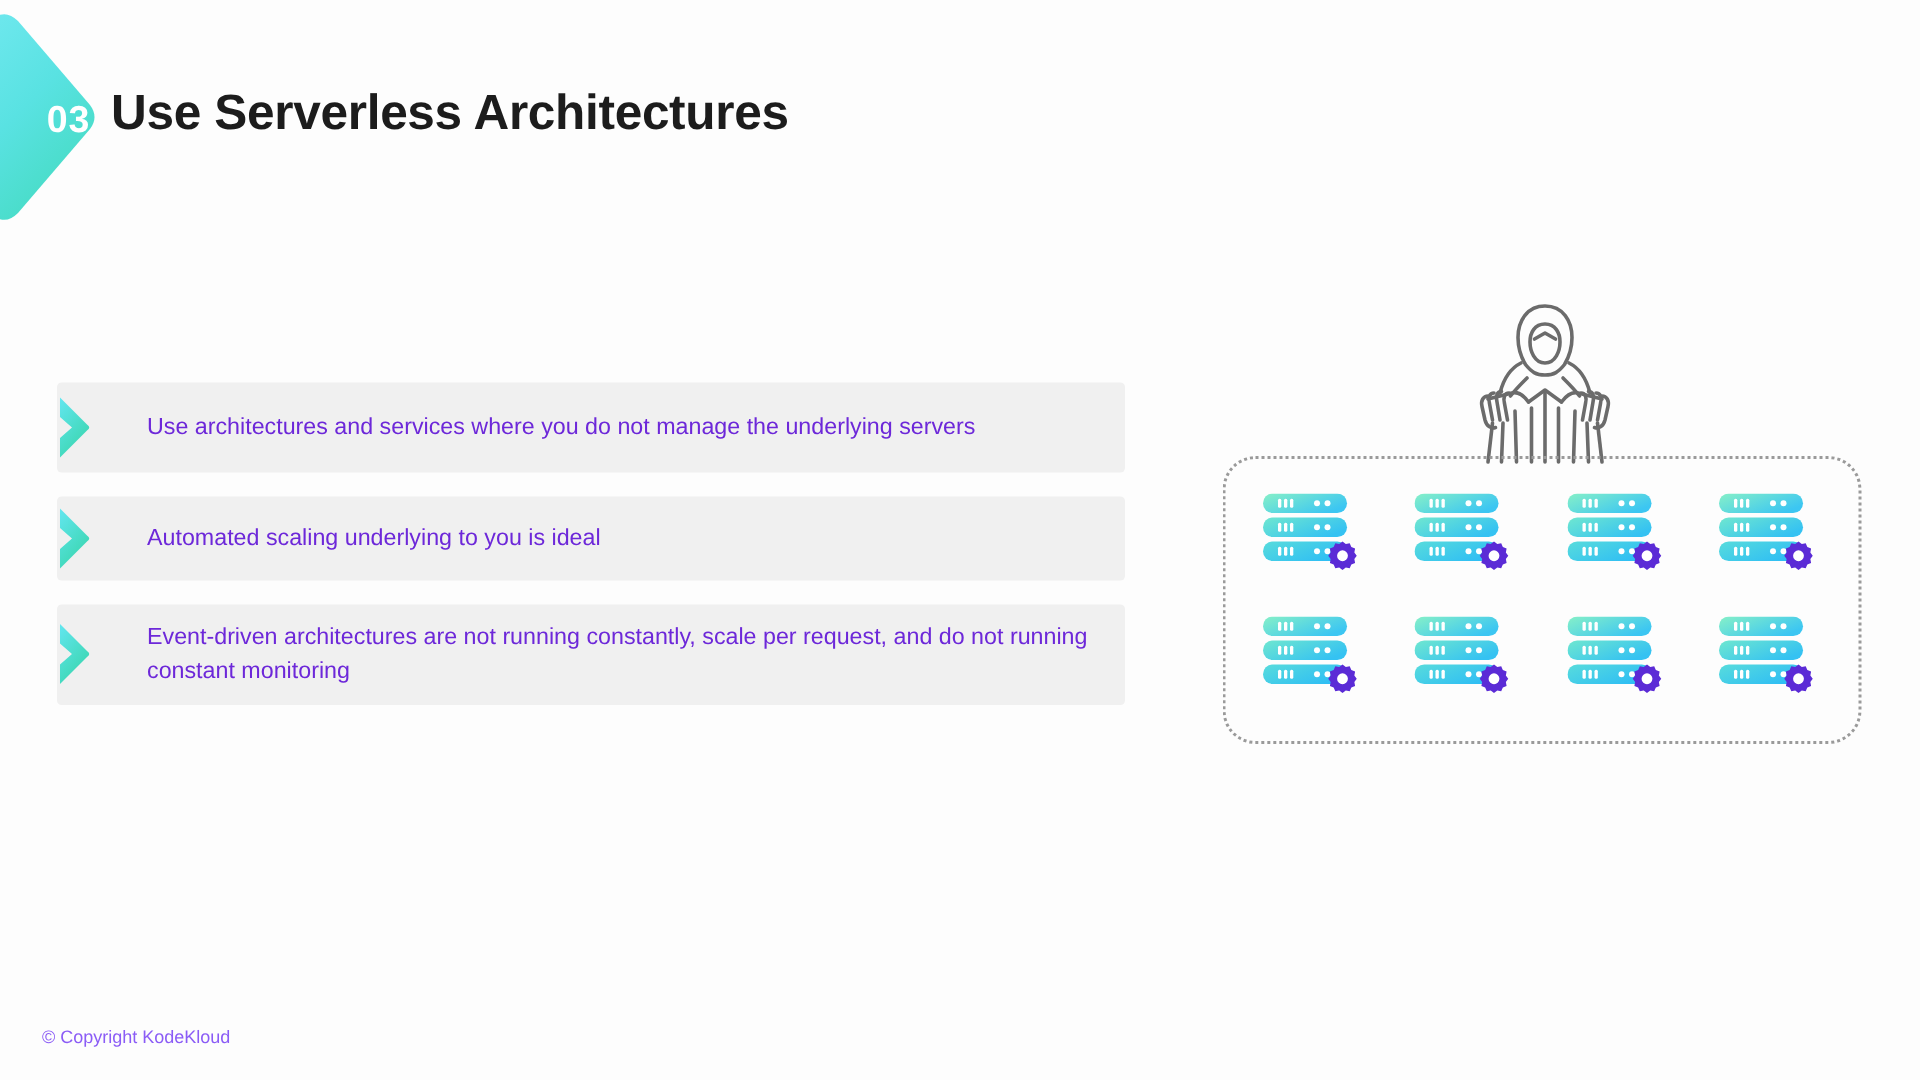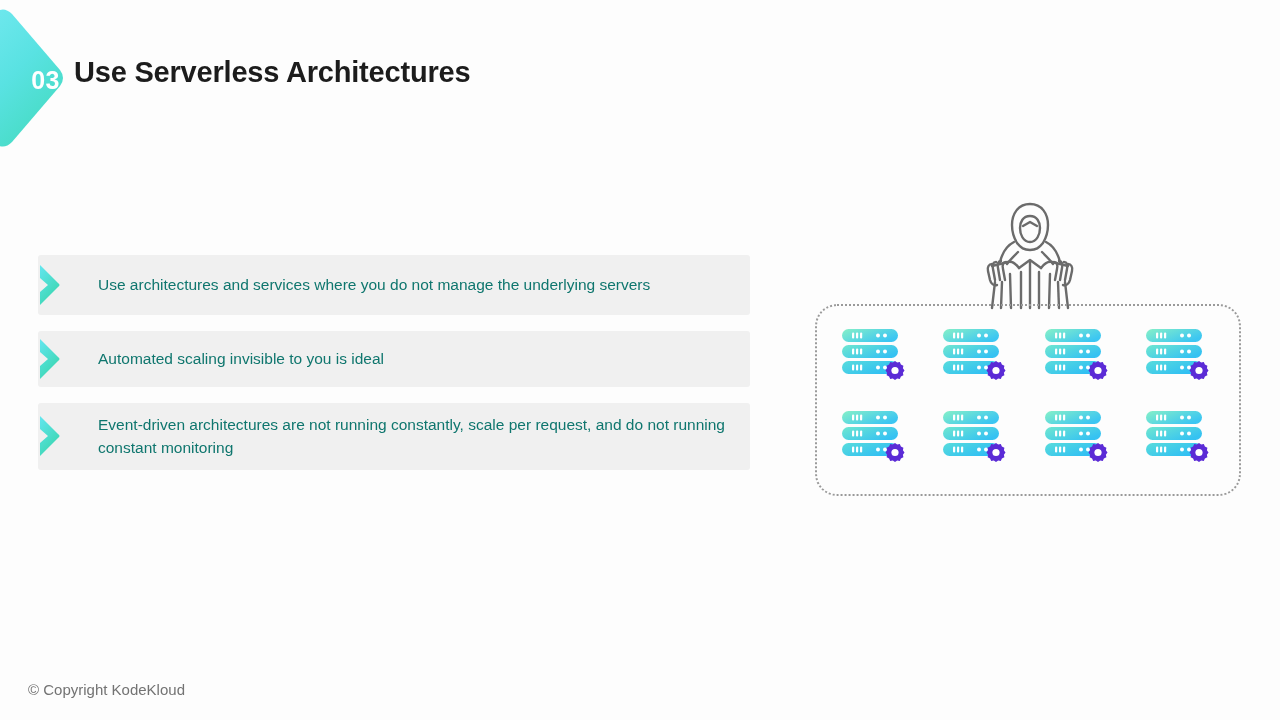--- a/index.html
+++ b/index.html
@@ -62,21 +62,21 @@
     font-weight: bold;
     letter-spacing: 0.5px;
     line-height: 1;
     font-family: "Liberation Sans", sans-serif;
   }
 
   .page-title {
     position: absolute;
     left: 74px;
     top: 56px;
-    font-size: 29px;
+    font-size: 33px;
     font-weight: 600;
     color: #1c1c1c;
     letter-spacing: -0.2px;
     white-space: nowrap;
     font-family: "Liberation Sans", sans-serif;
   }
 
   
   .bullets {
     position: absolute;
@@ -108,21 +108,21 @@
     top: 50%;
     transform: translateY(-50%);
     width: 24px;
     height: 44px;
     pointer-events: none;
   }
 
   .bullet-text {
     font-size: 15.5px;
     line-height: 1.5;
-    color: #0f766e;
+    color: #6d28d9;
     font-family: "Liberation Sans", sans-serif;
   }
 
   
   .illustration {
     position: absolute;
     left: 806px;
     top: 198px;
     width: 448px;
     height: 310px;
@@ -171,22 +171,22 @@
     position: absolute;
     left: 0;
     top: 0;
   }
 
   
   .footer {
     position: absolute;
     left: 28px;
     bottom: 22px;
-    font-size: 15px;
-    color: #737373;
+    font-size: 12px;
+    color: #8b5cf6;
     font-family: "Liberation Sans", sans-serif;
   }
 </style>
 </head>
 <body>
 
 <div class="slide">
 
   <div class="header">
 
@@ -225,21 +225,21 @@
         </svg>
         <span class="bullet-text">Use architectures and services where you do not manage the underlying servers</span>
       </div>
     </div>
 
     <div class="bullet-row">
       <div class="bullet-bar">
         <svg class="bullet-chevron" viewBox="0 0 24 44">
           <path d="M 2 2 L 20 20 Q 23 22 20 24 L 2 42 L 2 29 L 10 22 L 2 15 Z" fill="url(#chevGrad)"></path>
         </svg>
-        <span class="bullet-text">Automated scaling invisible to you is ideal</span>
+        <span class="bullet-text">Automated scaling underlying to you is ideal</span>
       </div>
     </div>
 
     <div class="bullet-row">
       <div class="bullet-bar tall">
         <svg class="bullet-chevron" viewBox="0 0 24 44">
           <path d="M 2 2 L 20 20 Q 23 22 20 24 L 2 42 L 2 29 L 10 22 L 2 15 Z" fill="url(#chevGrad)"></path>
         </svg>
         <span class="bullet-text">Event-driven architectures are not running constantly, scale per request, and do not running constant monitoring</span>
       </div>

